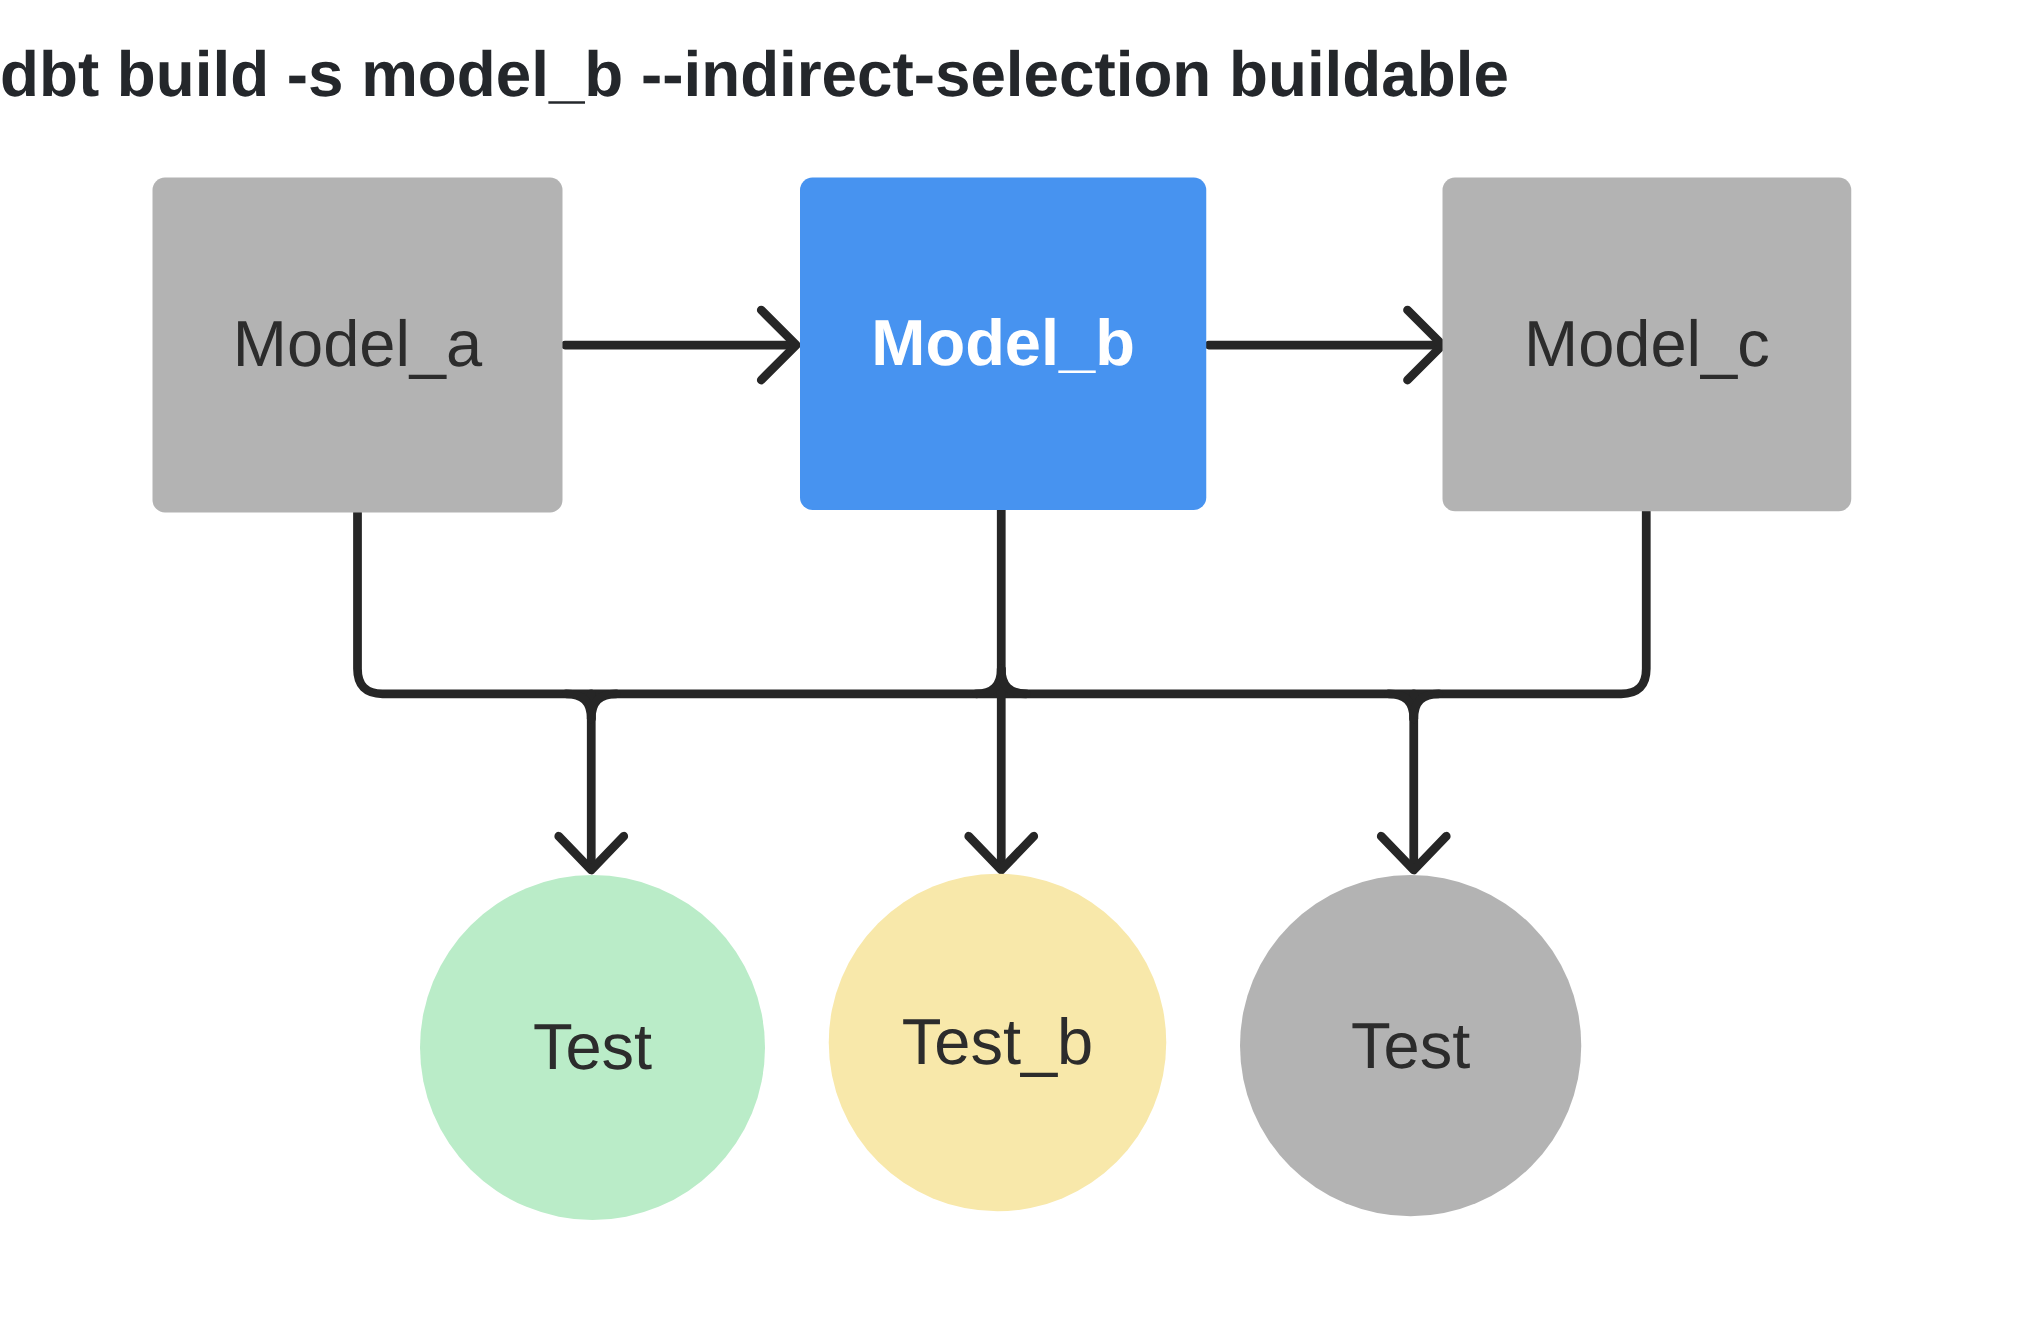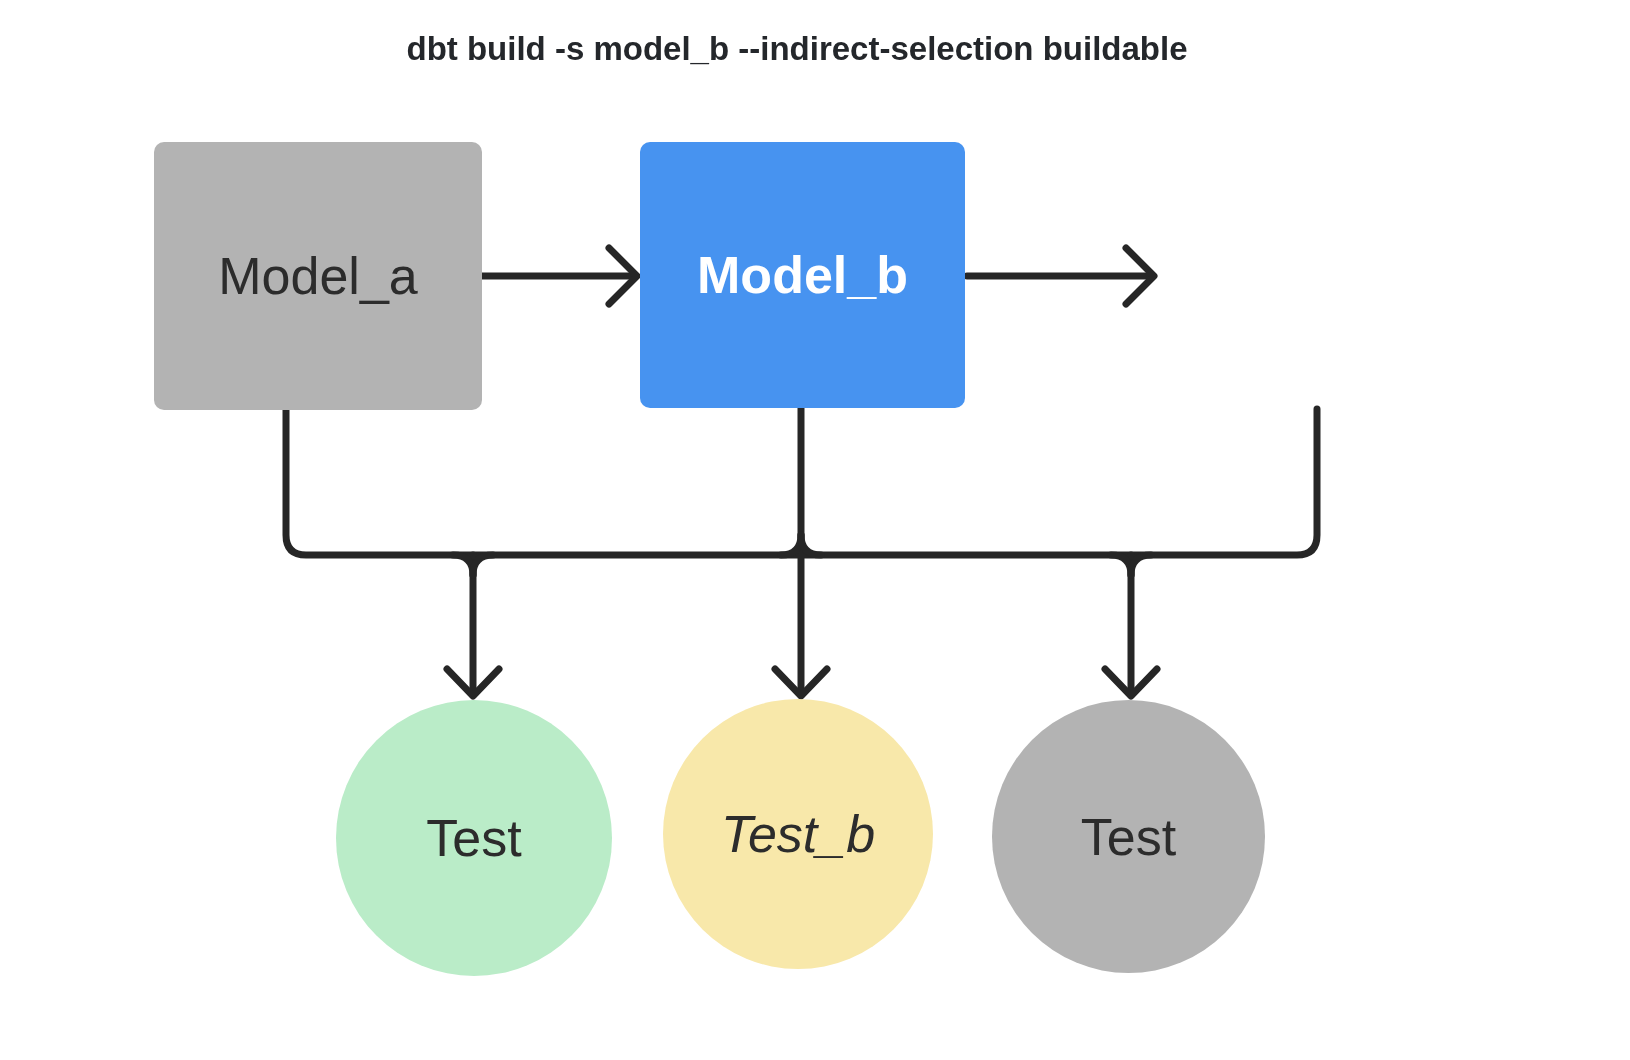--- a/index.html
+++ b/index.html
@@ -13,22 +13,22 @@
     width: 1630px;
     height: 1060px;
     background: #ffffff;
     overflow: hidden;
   }
   .title {
     position: absolute;
     top: 30px;
     left: 0;
     width: 1594px;
-    text-align: center;
-    font-size: 33px;
+    text-align: left;
+    font-size: 51px;
     font-weight: 600;
     color: #24272b;
     letter-spacing: 0px;
   }
   .edge-layer {
     position: absolute;
     top: 0;
     left: 0;
   }
   .edge-layer path {
@@ -59,21 +59,21 @@
   }
   .test-circle {
     border-radius: 50%;
     background: #b3b3b3;
     line-height: 78px;
   }
   #model-a { left: 122px; top: 142px; width: 328px; height: 268px; }
   #model-b { left: 640px; top: 142px; width: 325px; height: 266px; }
   #model-c { left: 1154px; top: 142px; width: 327px; height: 267px; }
   #test-ab { left: 336px; top: 700px; width: 276px; height: 276px; }
-  #test-b  { left: 663px; top: 699px; width: 270px; height: 270px; font-style: italic; }
+  #test-b  { left: 663px; top: 699px; width: 270px; height: 270px; }
   #test-bc { left: 992px; top: 700px; width: 273px; height: 273px; }
 </style>
 </head>
 <body>
 
 <div class="canvas">
 
   <div class="title">dbt build -s model_b --indirect-selection buildable</div>
 
   <svg class="edge-layer" width="1630" height="1060" viewBox="0 0 1630 1060">
@@ -97,28 +97,31 @@
       <path d="M 821,555 Q 801,555 801,535"></path>
       <path d="M 775,669 L 801,696 L 827,669"></path>
 
       <path d="M 1131,555 V 690"></path>
       <path d="M 1111,555 Q 1131,555 1131,575"></path>
       <path d="M 1151,555 Q 1131,555 1131,575"></path>
       <path d="M 1105,669 L 1131,696 L 1157,669"></path>
     </g>
   </svg>
 
-  <div id="model-a" class="node model-box" style="background-color: rgb(179, 179, 179); margin-left: 32px;">
+  <div id="model-a" class="node model-box" style="background-color: rgb(179, 179, 179);">
     <span>Model_a</span>
   </div>
 
   <div id="model-b" class="node model-box selected" style="background-color: rgb(71, 147, 240);">
     <span>Model_b</span>
   </div>
 
+  <div id="model-c" class="node model-box" style="background-color: rgb(179, 179, 179);">
+    <span>Model_c</span>
+  </div>
 
   <div id="test-ab" class="node test-circle" style="background-color: rgb(186, 236, 200);">
     <div>
       <div>Test</div>
     </div>
   </div>
 
   <div id="test-b" class="node test-circle" style="background-color: rgb(248, 232, 170);">
     <div>Test_b</div>
   </div>

